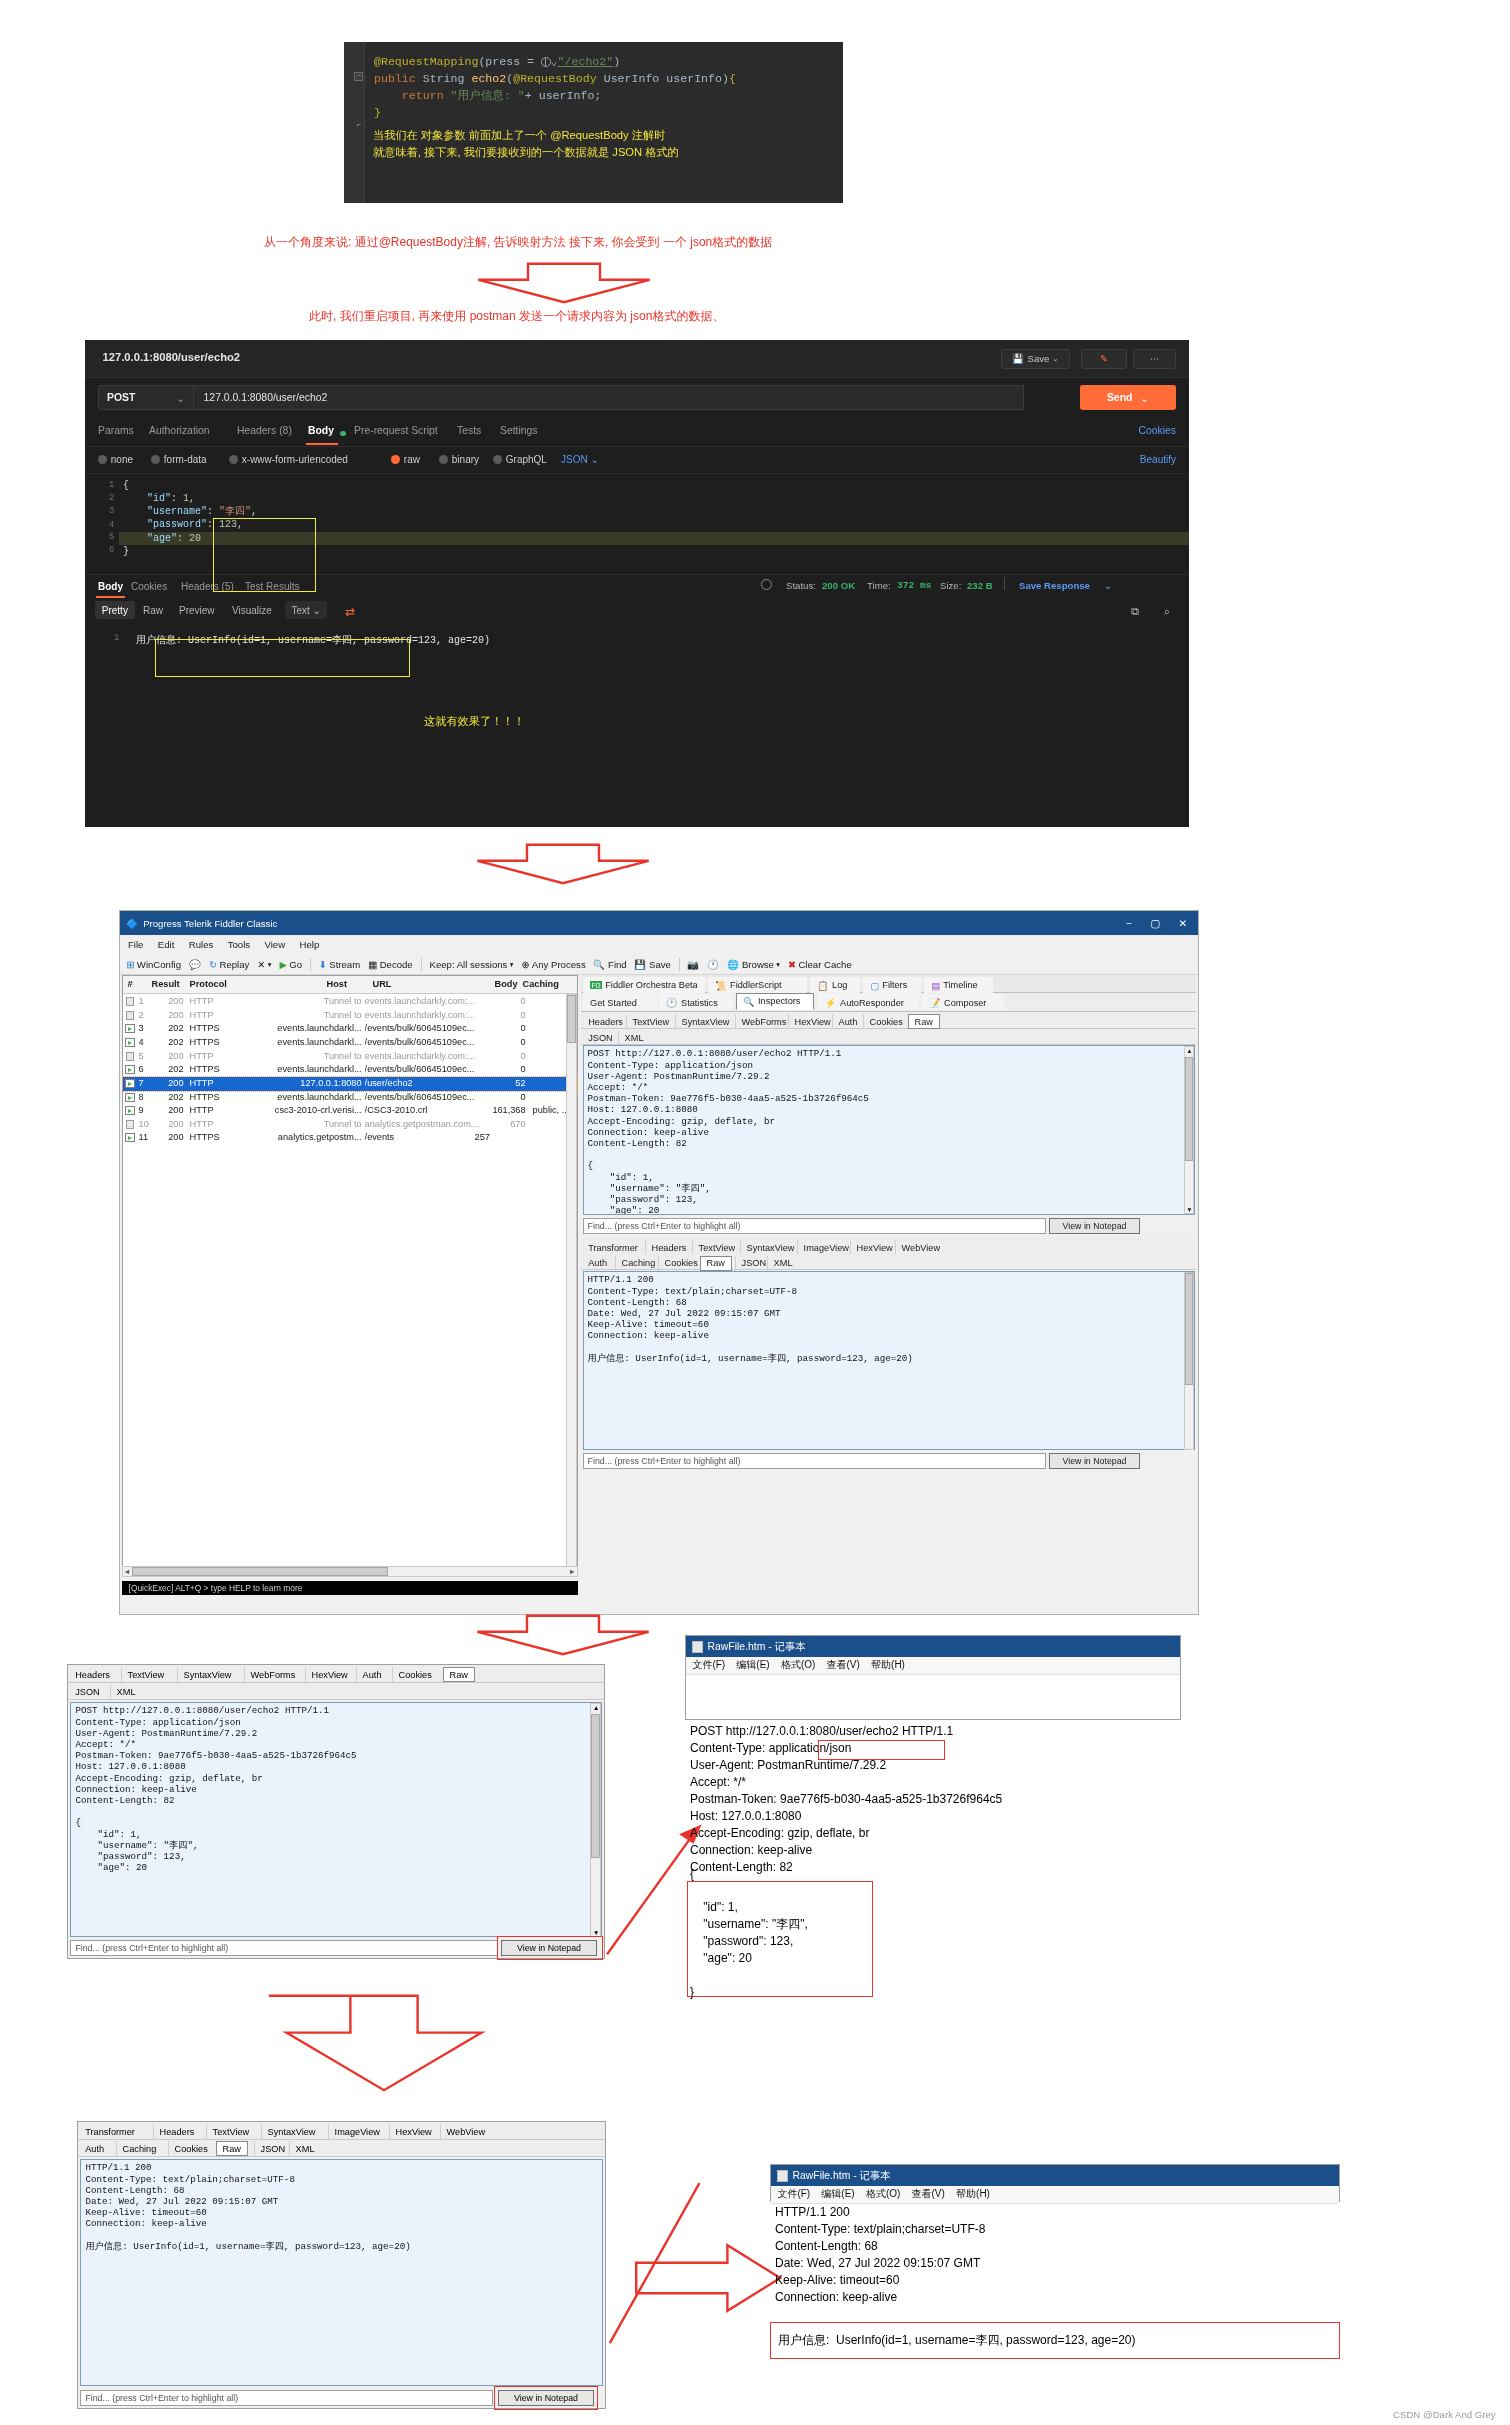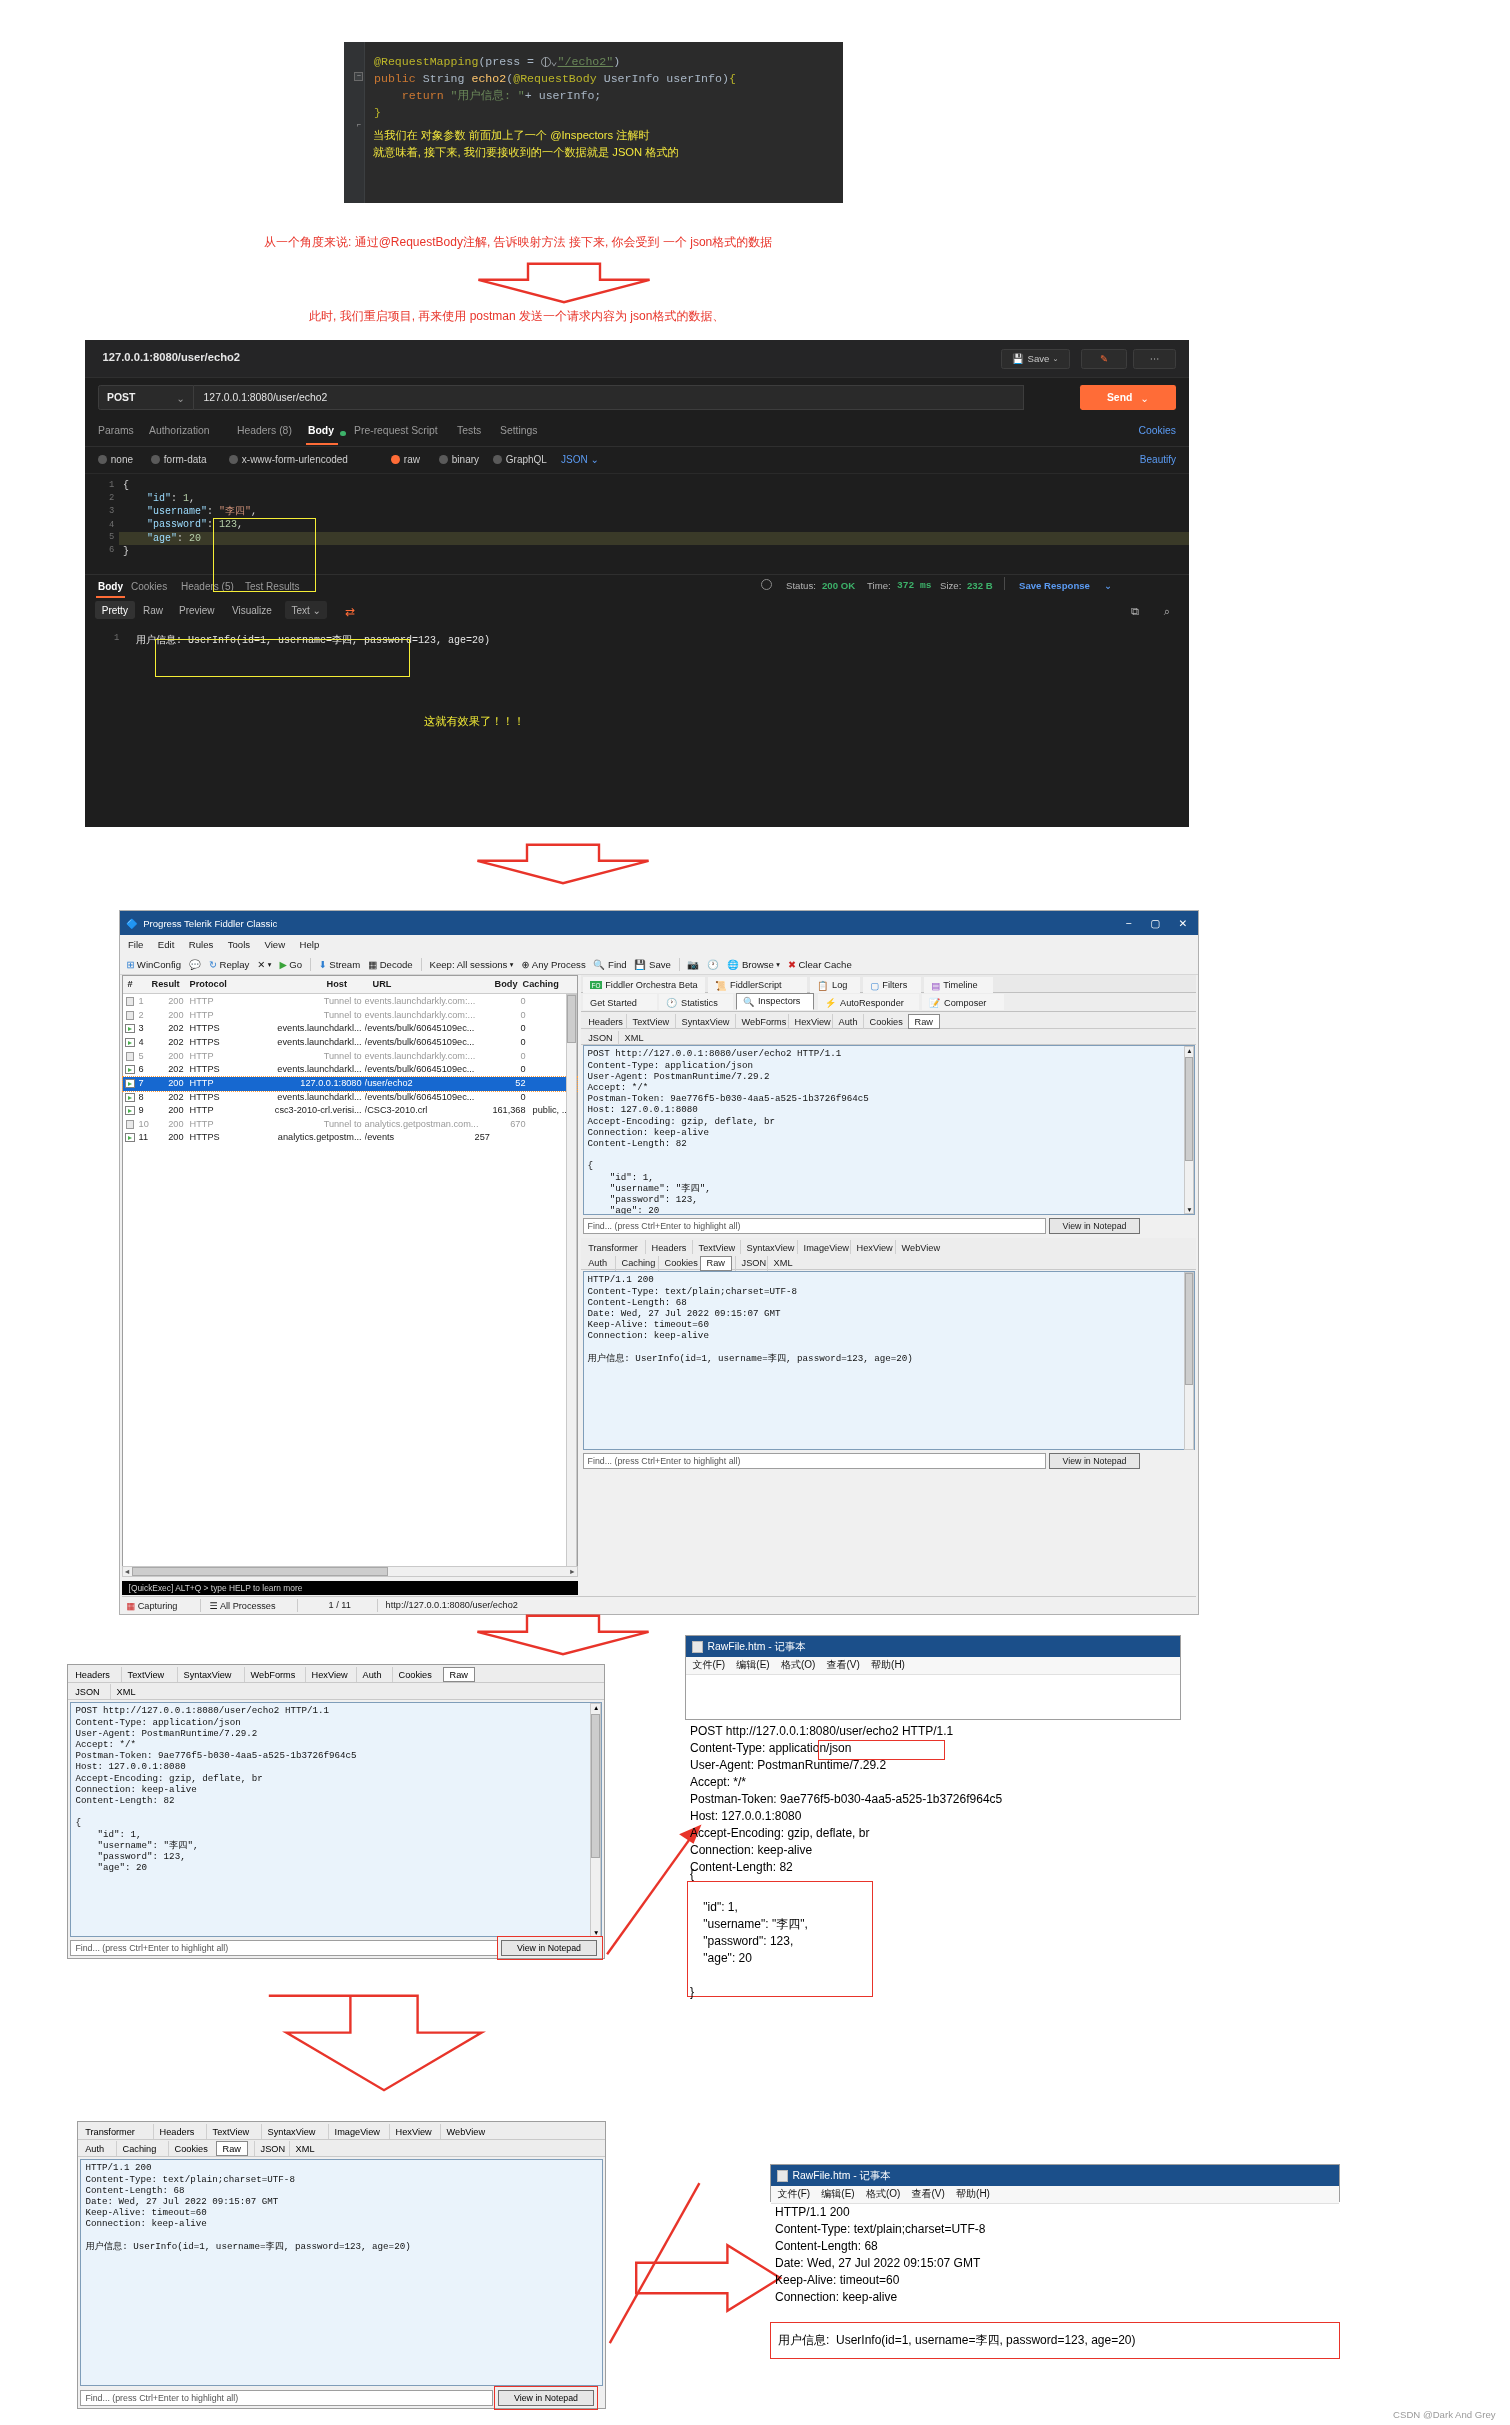--- a/index.html
+++ b/index.html
@@ -180,21 +180,21 @@
 
 <div id="ide-code" class="abs">
   <div id="ide-gutter">
     <div class="fold" style="top:30px;">−</div>
     <div class="fold" style="top:80px; border:none; background:none;">⌐</div>
   </div>
   <div id="ide-lines"><span class="anno">@RequestMapping</span><span class="brace">(press = </span><span class="globe"></span><span style="color:#9aa0a6;">⌄</span><span class="underline-link">"/echo2"</span><span class="brace">)</span>
 <span><span class="kw">public</span> <span class="cls">String</span> <span class="meth">echo2</span>(<span class="anno">@RequestBody</span> <span class="cls">UserInfo</span> userInfo)<span style="color:#bbb529;">{</span></span>
     <span><span class="kw">return</span> <span class="str">"用户信息: "</span>+ userInfo;</span>
 <span style="color:#bbb529;">}</span></div>
-  <div class="abs yellow-note" style="left:29px; top:85px;">当我们在 对象参数 前面加上了一个 @Inspectors 注解时</div>
+  <div class="abs yellow-note" style="left:29px; top:85px;">当我们在 对象参数 前面加上了一个 @RequestBody 注解时</div>
   <div class="abs yellow-note" style="left:29px; top:102px;">就意味着, 接下来, 我们要接收到的一个数据就是 JSON 格式的</div>
 </div>
 
 <div class="abs red-note" style="left:264px; top:234px;">从一个角度来说: 通过@RequestBody注解, 告诉映射方法 接下来, 你会受到 一个  json格式的数据</div>
 
 <div class="abs down-arrow" style="left:472px; top:262px;">
   <svg width="184" height="42" viewBox="0 0 230 52">
     <polygon points="70,2 160,2 160,22 222,22 115,50 8,22 70,22" fill="none" stroke="#e8342a" stroke-width="3"></polygon>
   </svg>
 </div>
@@ -650,29 +650,20 @@
 
 用户信息: UserInfo(id=1, username=李四, password=123, age=20)</div>
     <div class="scrollbar-v" style="right:2.4px; top:297px; height:178px;">
       <div class="scroll-thumb" style="left:0; top:0; width:8.8px; height:112px;"></div>
     </div>
 
     <div class="findbar" style="left:1.6px; top:478px; width:463px;">Find... (press Ctrl+Enter to highlight all)</div>
     <div class="vinbtn" style="left:468px; top:478px; width:91px;">View in Notepad</div>
   </div>
 
-  <div id="fd-status">
-    <span class="st" style="left:4.8px;"><span style="color:#cc2222;">▦</span> <span>Capturing</span></span>
-    <span class="abs" style="left:78px; top:1.6px; width:0.8px; height:13px; background:#cbcbcb;"></span>
-    <span class="st" style="left:88px;">☰ <span>All Processes</span></span>
-    <span class="abs" style="left:175px; top:1.6px; width:0.8px; height:13px; background:#cbcbcb;"></span>
-    <span class="st" style="left:207px;">1 / 11</span>
-    <span class="abs" style="left:255px; top:1.6px; width:0.8px; height:13px; background:#cbcbcb;"></span>
-    <span class="st" style="left:264px;">http://127.0.0.1:8080/user/echo2</span>
-  </div>
 </div>
 
 <div class="abs down-arrow" style="left:471px; top:1614px;">
   <svg width="184" height="42" viewBox="0 0 230 52">
     <polygon points="70,2 160,2 160,22 222,22 115,50 8,22 70,22" fill="none" stroke="#e8342a" stroke-width="3"></polygon>
   </svg>
 </div>
 
 <div class="frag" style="left:67px; top:1664px; width:538px; height:295px;">
   <div class="abs" style="left:0; top:0; right:0; height:17.6px; background:#ededed; border-bottom:0.8px solid #c9c9c9;">

